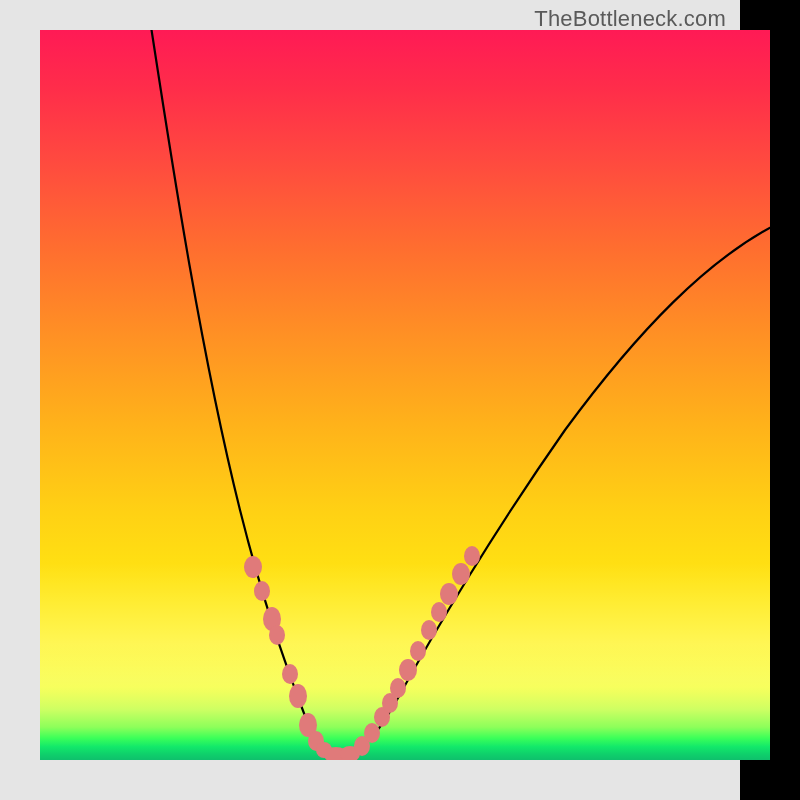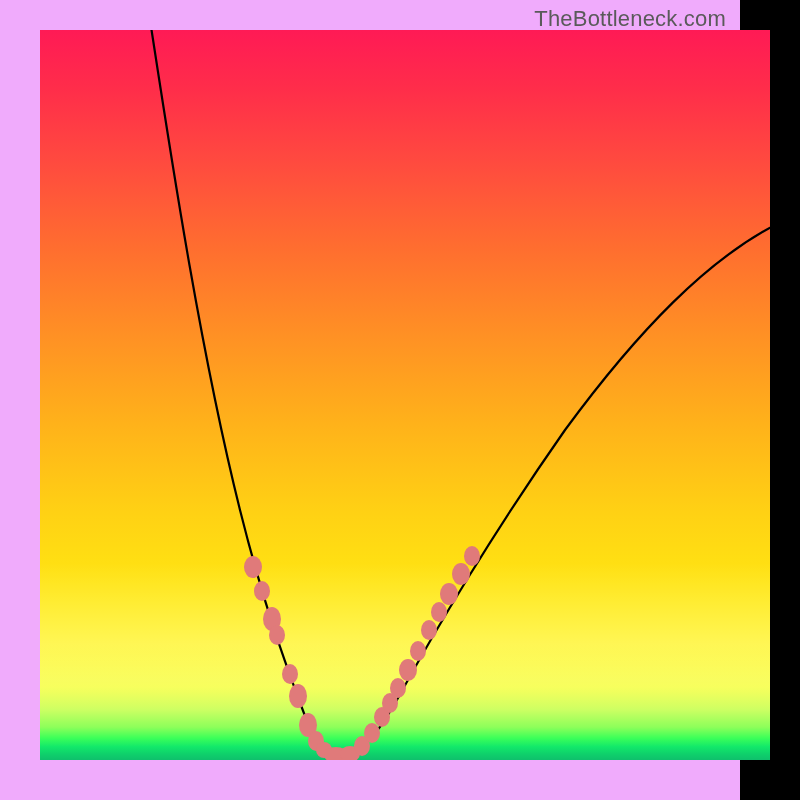--- a/index.html
+++ b/index.html
@@ -8,21 +8,21 @@
     width: 800px;
     height: 800px;
     background: #000;
     font-family: Arial, Helvetica, sans-serif;
     overflow: hidden;
   }
   .stage {
     position: relative;
     width: 740px;
     height: 800px;
-    background: #f0abfc;
+    background: #e5e5e5;
   }
   .watermark {
     position: absolute;
     top: 6px;
     right: 14px;
     color: #5a5a5a;
     font-size: 22px;
     letter-spacing: 0.2px;
     z-index: 50;
   }

